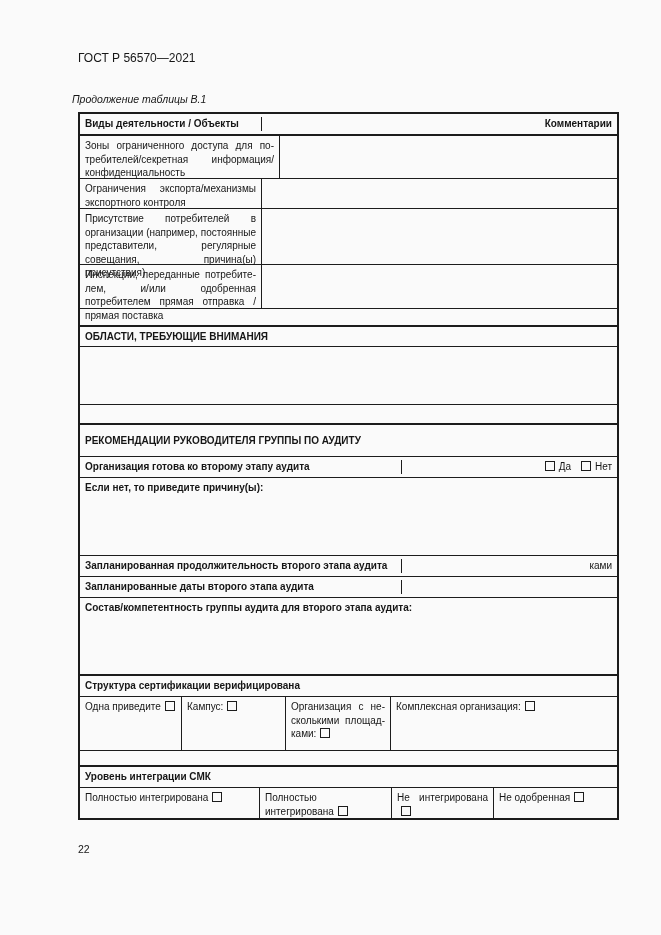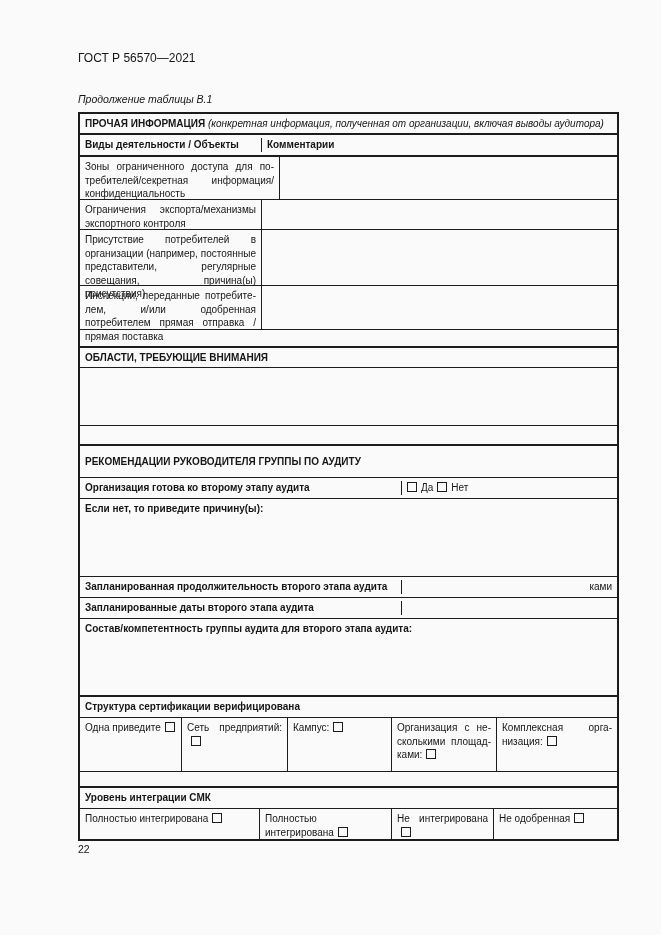--- a/index.html
+++ b/index.html
@@ -2,60 +2,54 @@
 <html><head>
 <meta charset="utf-8">
 <style>
   html,body{margin:0;padding:0}
   body{
     width:661px;height:935px;position:relative;
     background:#fafafa;color:#161616;
     font-family:"Liberation Sans", sans-serif;
   }
   .doc-number{position:absolute;left:78px;top:51px;font-size:12px;font-weight:normal}
-  .caption{position:absolute;left:78px;top:93px;font-size:10.5px;font-style:italic}
+  .caption{position:absolute;left:72px;top:93px;font-size:10.5px;font-style:italic}
   .page-num{position:absolute;left:78px;top:843px;font-size:10.5px}
 
   .form-table{
     position:absolute;left:78px;top:112px;width:537px;
     border:2px solid #1c1c1c;background:#fafafa;
   }
   .row{display:flex;align-items:stretch;border-bottom:1px solid #1c1c1c;box-sizing:border-box}
   .row.thick{border-bottom-width:2px}
   .row.last{border-bottom:none}
   .row.vc{align-items:center}
   .c{box-sizing:border-box;padding:3px 5px;font-size:10px;line-height:13.5px;hyphens:manual}
   .vc > .c{padding-top:0;padding-bottom:0}
   .b{font-weight:bold}
   .i{font-style:italic}
   .just{text-align:justify}
   .grow{flex:1;min-width:0}
   .vline{border-right:1px solid #1c1c1c}
-  .tc{text-align:left}
+  .tc{text-align:right}
   .tr{text-align:right}
   .cbx{display:inline-block;width:8px;height:8px;border:1px solid #1c1c1c;vertical-align:-1px;background:#fafafa}
   .cbx.after{margin-left:4px}
   .cbx.before{margin-right:4px}
   .yn-group{white-space:nowrap}
-  .yn-group + .yn-group{margin-left:4px}
+  .yn-group + .yn-group{margin-left:10px}
 </style>
 </head>
 <body>
 
 <div class="doc-number">ГОСТ Р 56570—2021</div>
 <div class="caption">Продолжение таблицы В.1</div>
 
 <div class="form-table">
 
-  <div class="row thick vc" style="height:21px">
-    <div class="c grow">
-      <span class="b">ПРОЧАЯ ИНФОРМАЦИЯ</span>
-      <span class="i">(конкретная информация, полученная от организации, включая выводы аудитора)</span>
-    </div>
-  </div>
 
   <div class="row thick vc" style="height:22px">
     <div class="c b vline" style="width:182px">Виды деятельности / Объекты</div>
     <div class="c b grow tc">Комментарии</div>
   </div>
 
   <div class="row" style="height:43px">
     <div class="c just vline" style="width:200px">Зоны ограниченного доступа для по­требителей/секретная информация/конфиденциальность</div>
     <div class="c grow"></div>
   </div>
@@ -117,23 +111,20 @@
   </div>
 
   <div class="row vc" style="height:21px">
     <div class="c b grow">Структура сертификации верифицирована</div>
   </div>
 
   <div class="row" style="height:54px">
     <div class="c vline" style="width:102px">
       <span>Одна приведите</span><span class="cbx after"></span>
     </div>
-    <div class="c just vline" style="width:106px">
-      <span>Сеть предприятий:</span><span class="cbx after"></span>
-    </div>
     <div class="c vline" style="width:104px">
       <span>Кампус:</span><span class="cbx after"></span>
     </div>
     <div class="c just vline" style="width:105px">
       <span>Организация с не­сколькими площад­ками:</span><span class="cbx after"></span>
     </div>
     <div class="c just grow">
       <span>Комплексная орга­низация:</span><span class="cbx after"></span>
     </div>
   </div>

